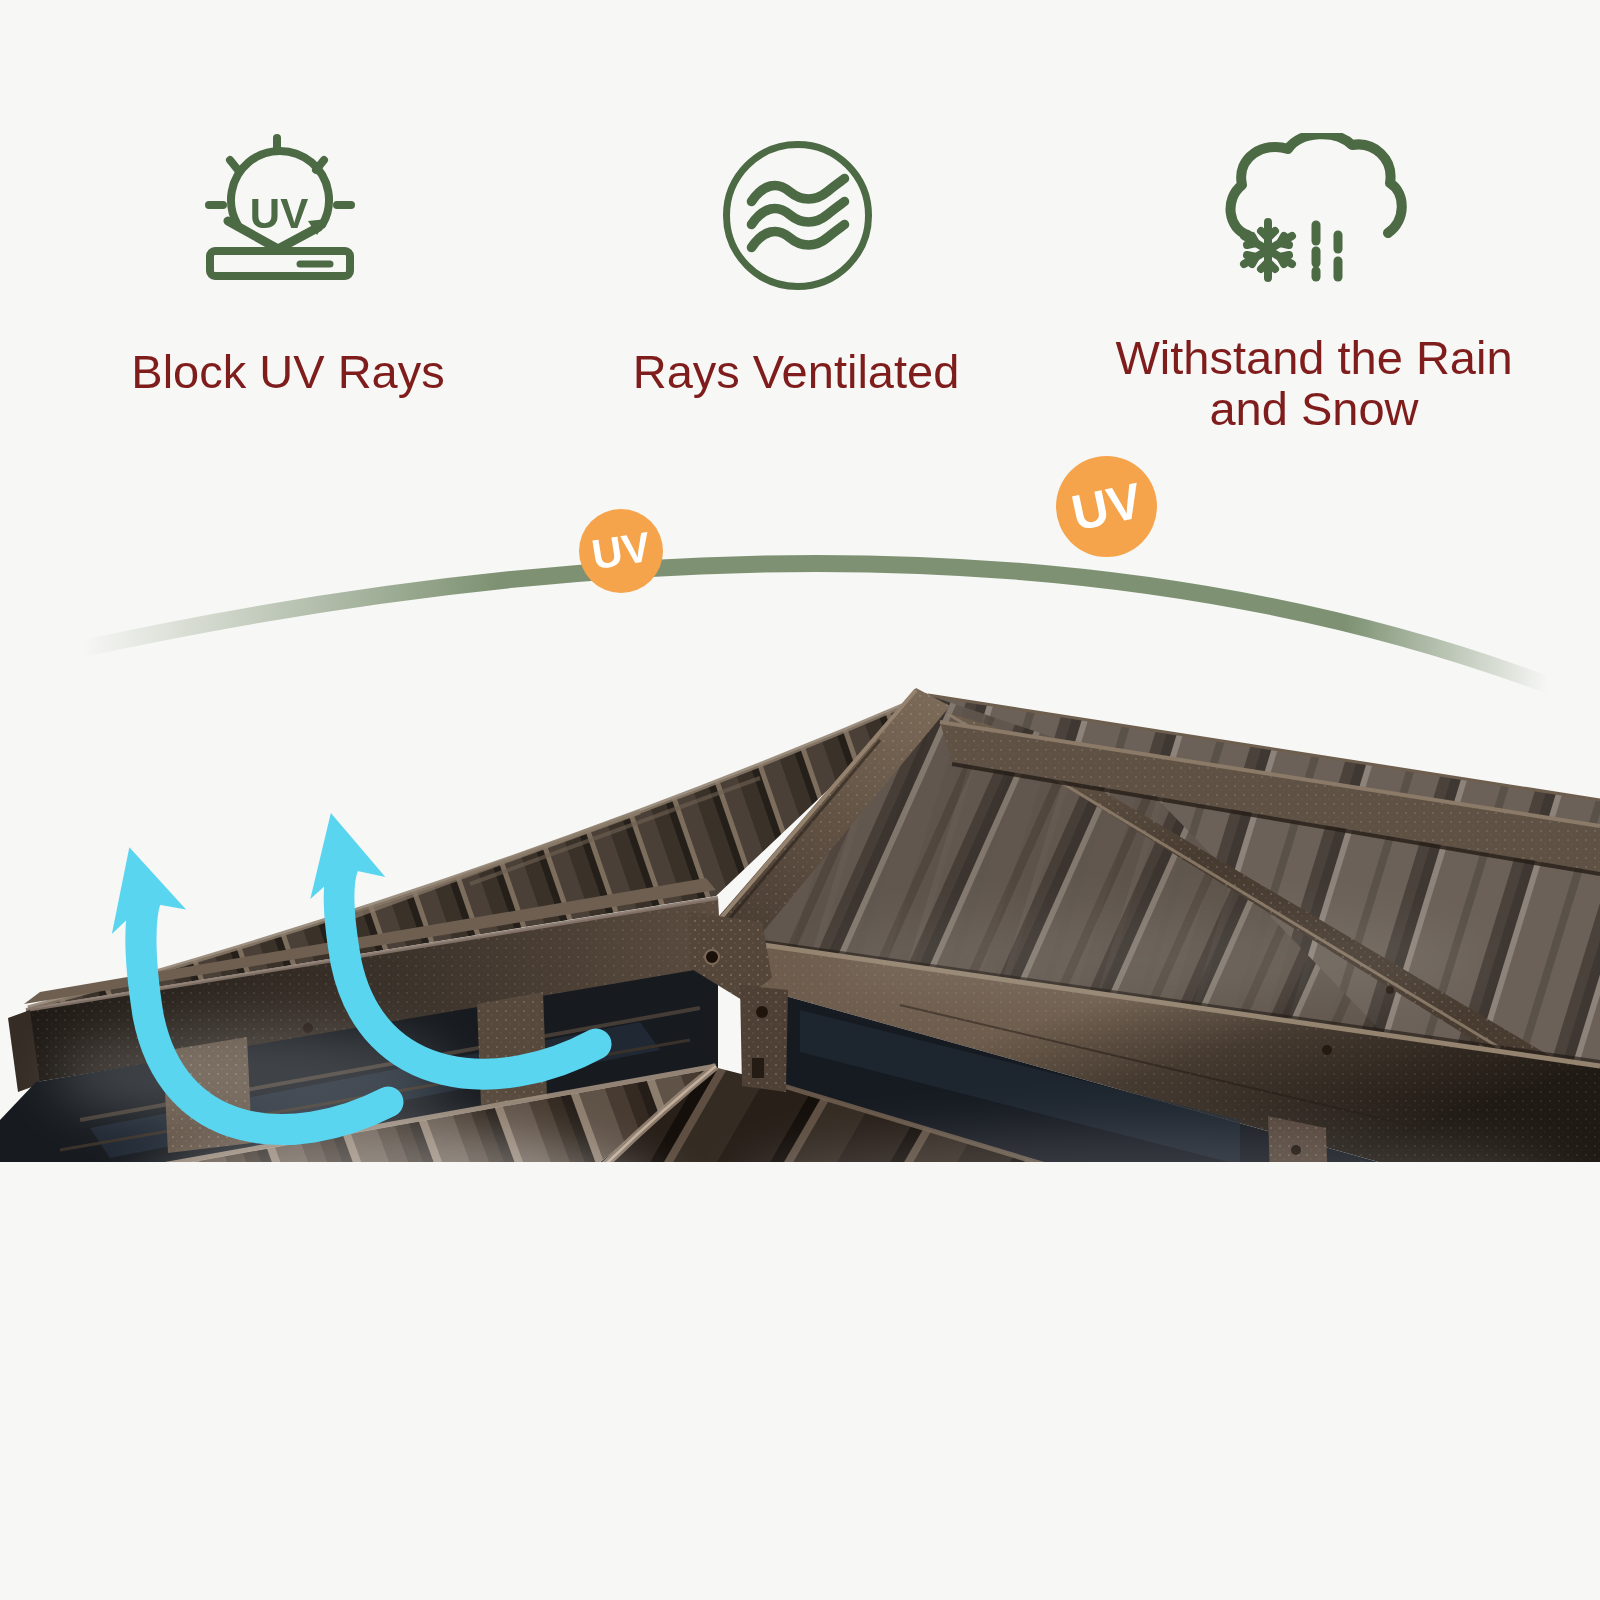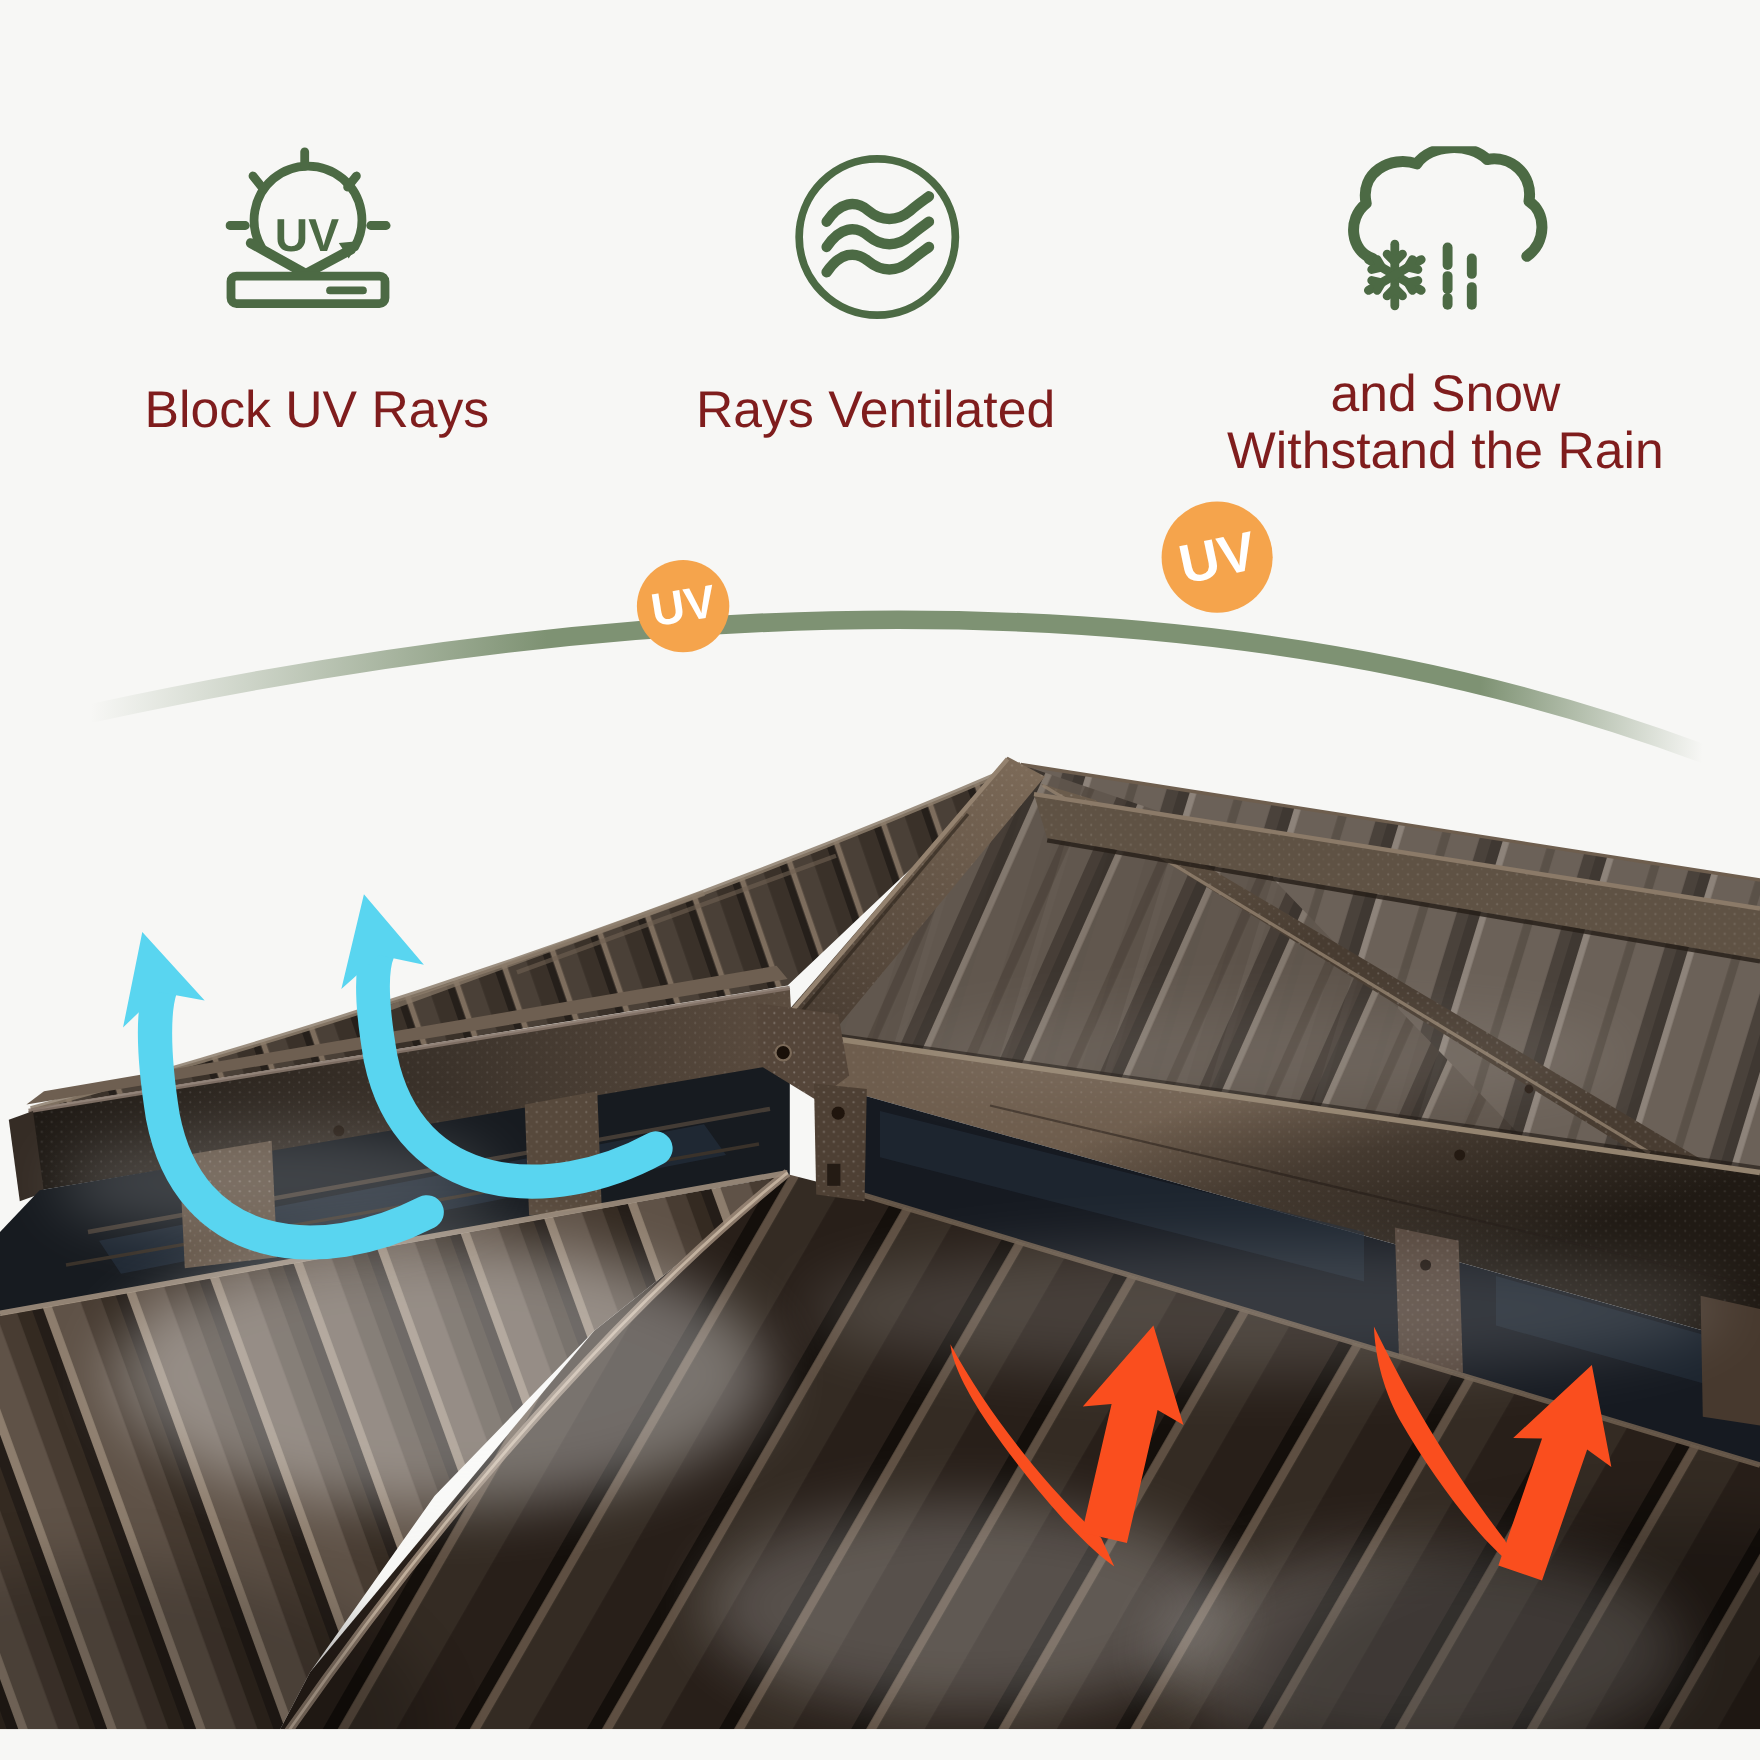--- a/index.html
+++ b/index.html
@@ -1,16 +1,16 @@
 <!DOCTYPE html>
 <html><head>
 <meta charset="utf-8">
 <style>
   html,body{margin:0;padding:0;background:#f7f7f5;}
-  #canvas{position:relative;width:1600px;height:1572px;overflow:hidden;background:#f7f7f5;
+  #canvas{position:relative;width:1600px;height:1162px;overflow:hidden;background:#f7f7f5;
           font-family:"Liberation Sans",sans-serif;}
   
   .feature-icon{position:absolute;}
   .feature-label{position:absolute;transform:translateX(-50%);white-space:nowrap;
                  font-size:47px;color:#7f1d1d;letter-spacing:0;}
   .feature-label.two-line{text-align:center;line-height:51px;}
   
   .uv-badge{position:absolute;border-radius:50%;background:#f5a44c;
             display:flex;align-items:center;justify-content:center;}
   .uv-badge span{color:#ffffff;font-weight:bold;display:block;}
@@ -275,22 +275,22 @@
       <g stroke-width="9">
         <line x1="100" y1="92" x2="100" y2="108"></line>
         <line x1="100" y1="118" x2="100" y2="130"></line>
         <line x1="100" y1="138" x2="100" y2="144"></line>
         <line x1="122" y1="102" x2="122" y2="116"></line>
         <line x1="122" y1="128" x2="122" y2="144"></line>
       </g>
     </g>
   </svg>
   <div class="feature-label two-line" style="left:1314px;top:332px">
+    <div>Withstand the Rain</div>
     <div>and Snow</div>
-    <div>Withstand the Rain</div>
   </div>
 
   <div class="uv-badge" id="uv-badge-left">
     <span>UV</span>
   </div>
   <div class="uv-badge" id="uv-badge-right">
     <span>UV</span>
   </div>
 
 </div>

